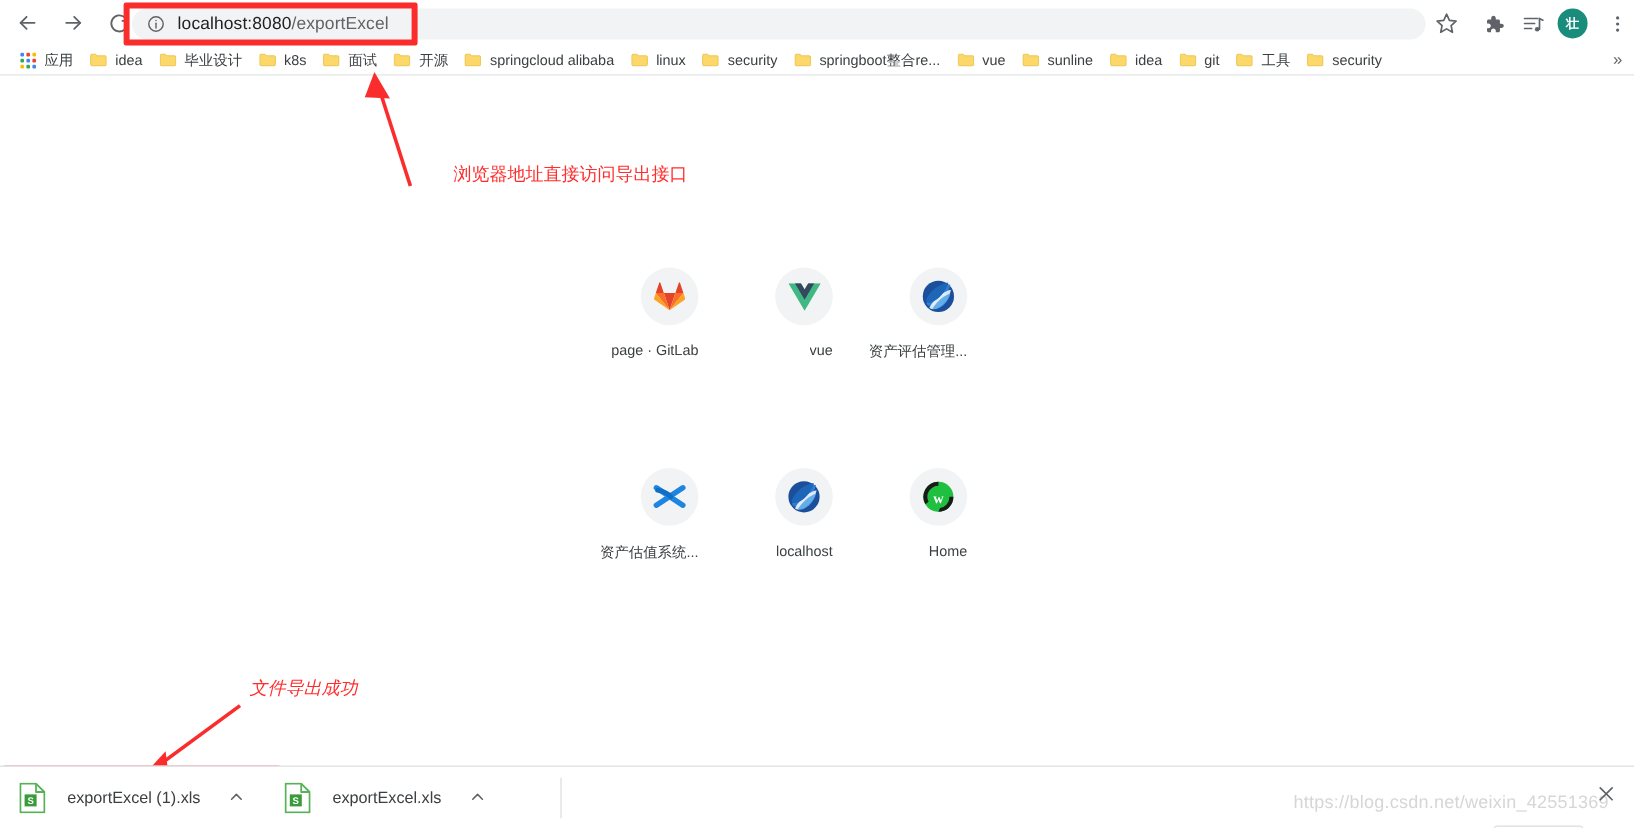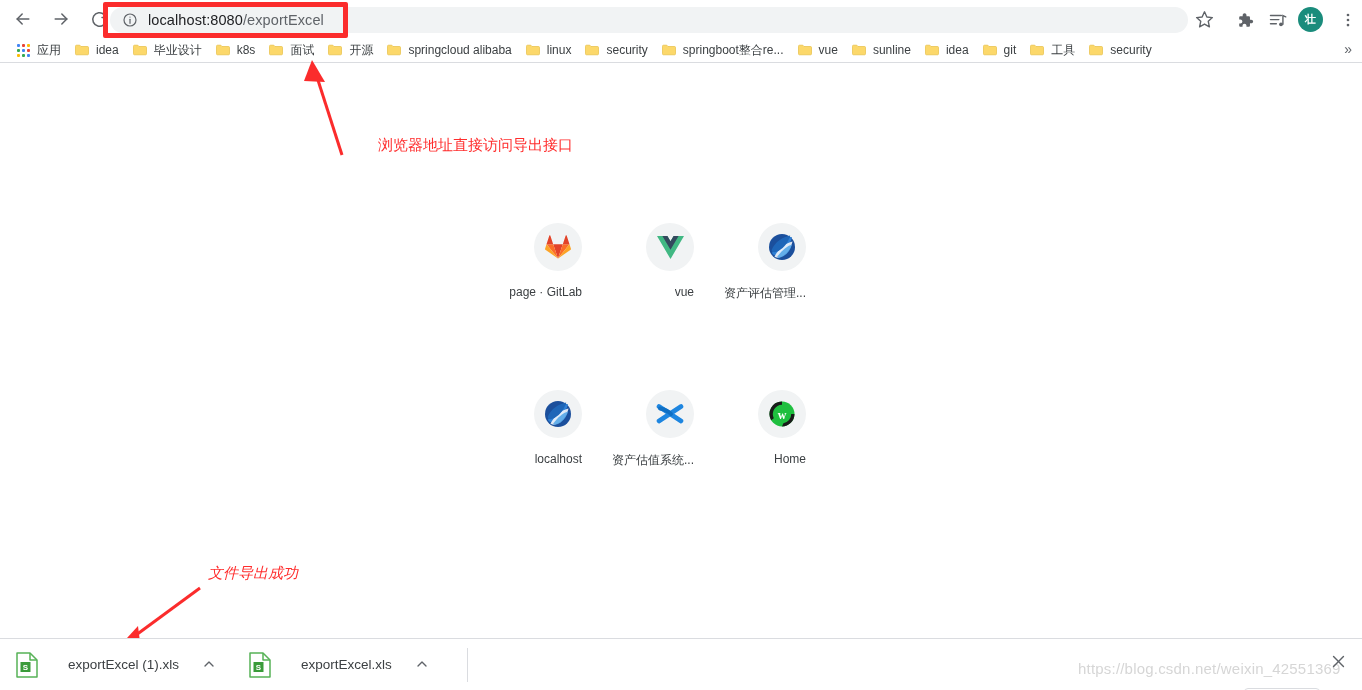--- a/index.html
+++ b/index.html
@@ -7,21 +7,21 @@
     width: 1362px; height: 690px;
     font-family: "Liberation Sans", "DejaVu Sans", sans-serif;
     background: #ffffff;
     overflow: hidden;
   }
   #app { position: relative; width: 1362px; height: 690px; background:#fff; }
 
   
   .toolbar {
     position: absolute; left:0; top:0; width:1362px; height:38px;
-    background:#ffffff; display:flex; align-items:center;
+    background:#ffffff; display:flex; align-items:center;text-align:center;
   }
   .navbtn {
     width:30px; height:30px; margin-left:8px;
     display:flex; align-items:center; justify-content:center;
     color:#5f6368; border-radius:50%; flex:0 0 auto;
   }
   .navbtn svg { display:block; }
   .omnibox {
     position:absolute; left:110px; top:7px;
     width:1078px; height:26px;
@@ -120,21 +120,21 @@
     position:absolute; left:0; top:638px; width:1362px; height:52px;
     background:#ffffff; border-top:1px solid #dadce0;
     display:flex; align-items:center;
   }
   .dl-item {
     display:flex; align-items:center; height:36px;
     margin-left:16px; flex:0 0 auto;
   }
   .dl-item.second { margin-left:30px; }
   .xls-ic { width:22px; height:26px; flex:0 0 auto; }
-  .dl-name { font-size:13.5px; color:#3c4043; margin-left:30px; white-space:nowrap; }
+  .dl-name { font-size:13.5px; color:#3c4043; margin-left:18px; white-space:nowrap; }
   .dl-chev { margin-left:22px; color:#5f6368; width:18px; height:18px; }
   .shelf-divider {
     position:absolute; left:467px; top:648px; width:1px; height:34px; background:#dadce0;
   }
   .showall {
     position:absolute; right:42px; top:688px;
     padding:5px 12px; font-size:12.5px; color:#1a73e8;
     border:1px solid #dadce0; border-radius:4px; background:#fff;
   }
   .shelf-close {
@@ -398,40 +398,40 @@
             </svg>
           </div>
           <div class="tile-label">资产评估管理...</div>
         </div>
 
       </div>
 
       <div class="tile-row" style="margin-top:80px;">
         <div class="tile">
           <div class="tile-ic">
+            <svg width="28" height="24" viewBox="0 0 28 24">
+              <path d="M3 4.5 25 19" stroke="#1e86e0" stroke-width="4.6" stroke-linecap="round"></path>
+              <path d="M25 4.5 3 19" stroke="#1e86e0" stroke-width="4.6" stroke-linecap="round"></path>
+              <path d="M4 6.5c5 1 9 3 11 5.5" stroke="#0f6fc4" stroke-width="4" stroke-linecap="round" fill="none"></path>
+            </svg>
+          </div>
+          <div class="tile-label">资产估值系统...</div>
+        </div>
+
+        <div class="tile">
+          <div class="tile-ic">
             <svg width="28" height="28" viewBox="0 0 28 28">
               <circle cx="14" cy="14" r="13" fill="#1b4f9c"></circle>
               <path d="M4 20c4-10 12-15 20-16-2 9-8 16-14 18-3 1-5 0-6-2z" fill="#2e7fd4"></path>
               <path d="M6.5 23.5C11 15 18 10 24.5 8.5c-1.5 7-6 13-12 15.5-2.5 1-5 .8-6-0.5z" fill="#ffffff" opacity="0.85"></path>
               <path d="M3.6 17c3.6-8.5 11-13.2 18.6-14.6-2.2 8.2-8.2 14.3-13.8 16.4-2.8 1-4.3.2-4.8-1.8z" fill="#1e66b8"></path>
               <path d="M9 24c5-7 10-11 15-12.5-1.5 6-6 11-11 12.8-1.8.6-3.2.3-4-0.3z" fill="#55a7e8" opacity="0.9"></path>
             </svg>
           </div>
           <div class="tile-label">localhost</div>
-        </div>
-
-        <div class="tile">
-          <div class="tile-ic">
-            <svg width="28" height="24" viewBox="0 0 28 24">
-              <path d="M3 4.5 25 19" stroke="#1e86e0" stroke-width="4.6" stroke-linecap="round"></path>
-              <path d="M25 4.5 3 19" stroke="#1e86e0" stroke-width="4.6" stroke-linecap="round"></path>
-              <path d="M4 6.5c5 1 9 3 11 5.5" stroke="#0f6fc4" stroke-width="4" stroke-linecap="round" fill="none"></path>
-            </svg>
-          </div>
-          <div class="tile-label">资产估值系统...</div>
         </div>
 
         <div class="tile">
           <div class="tile-ic">
             <svg width="30" height="30" viewBox="0 0 30 30">
               <circle cx="15" cy="15" r="12.5" fill="#1fbf3f"></circle>
               <path d="M15 2.5A12.5 12.5 0 0 0 4.2 21.3l2.6-2.1A9.2 9.2 0 0 1 15 5.8z" fill="#1a1a1a"></path>
               <path d="M27.5 15A12.5 12.5 0 0 1 15 27.5l1.4-3.2A9.2 9.2 0 0 0 24.2 15z" fill="#1a1a1a"></path>
               <text x="15" y="20" font-family="Liberation Serif, serif" font-size="12" font-weight="bold" fill="#ffffff" text-anchor="middle">w</text>
             </svg>

